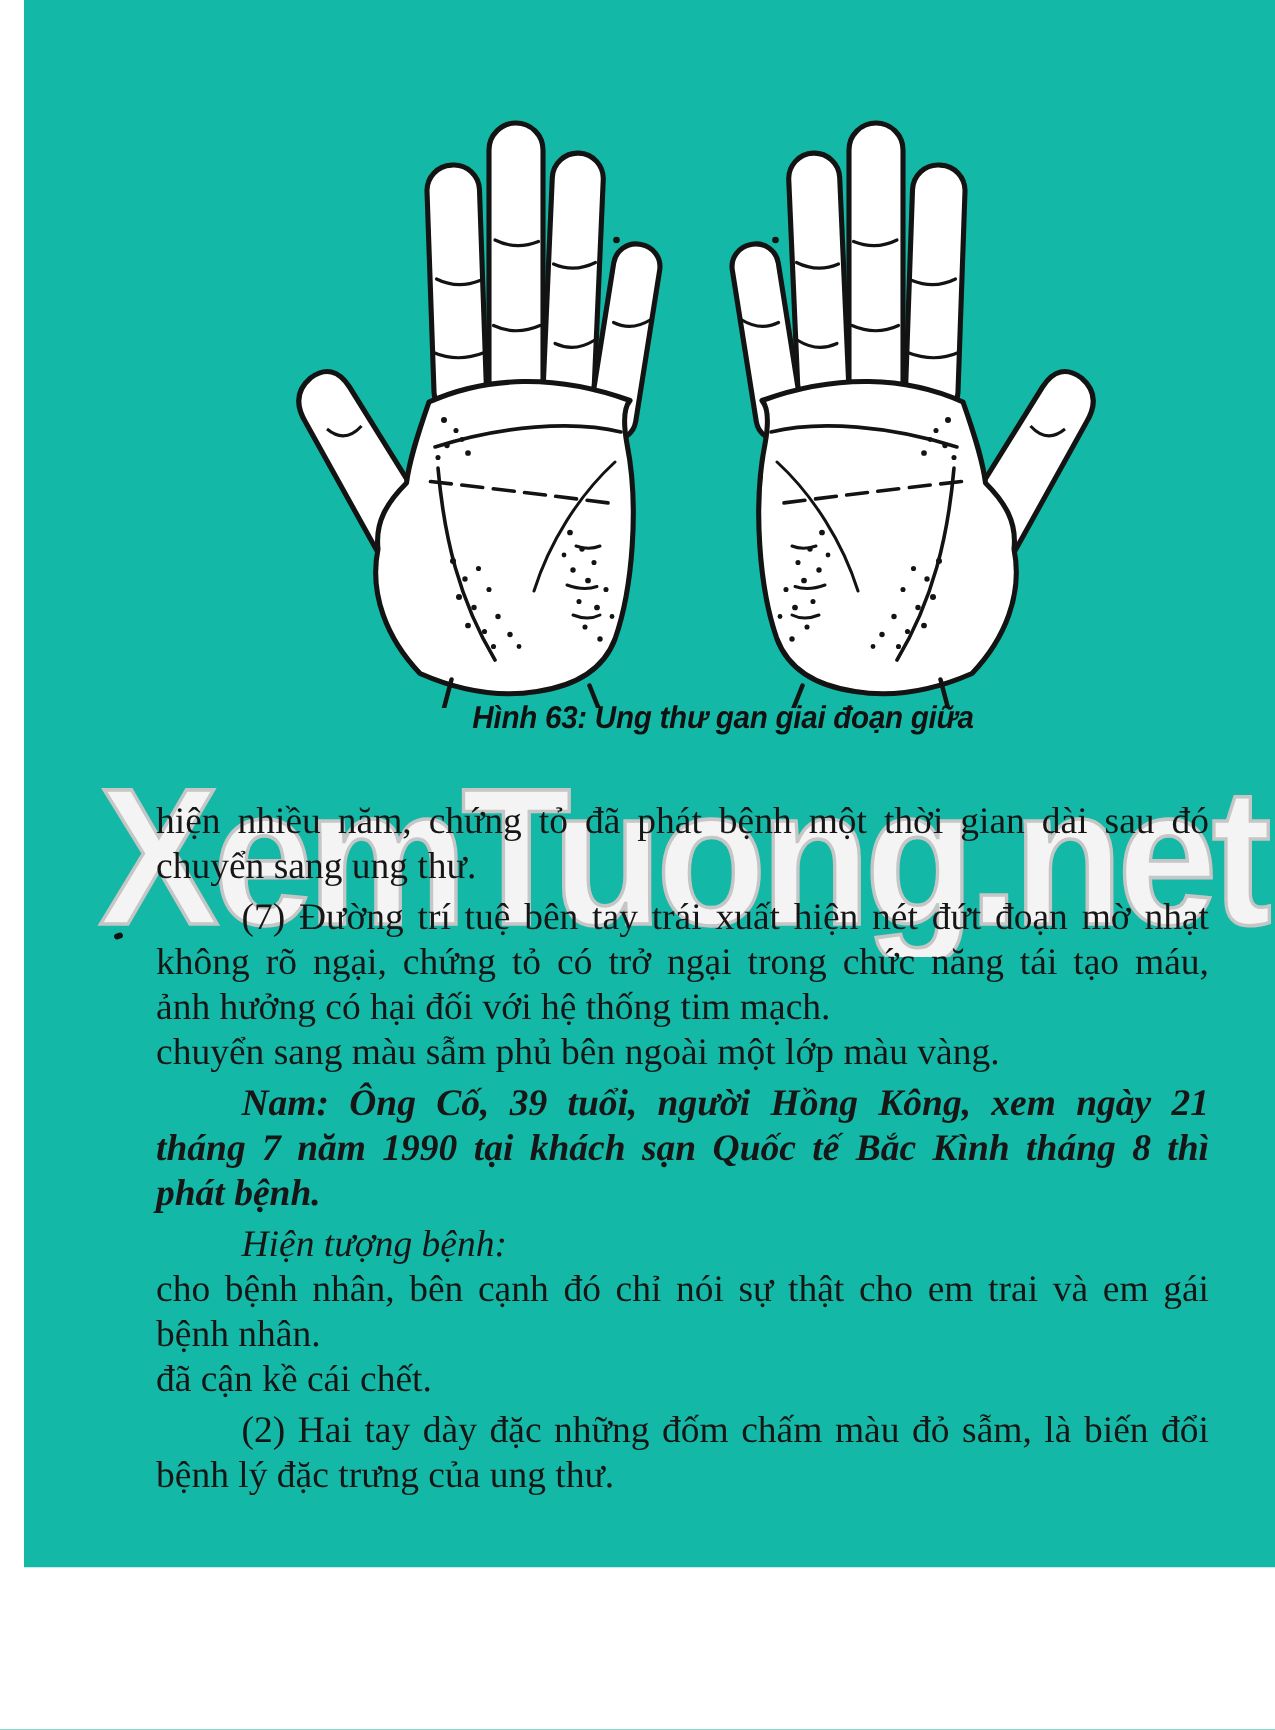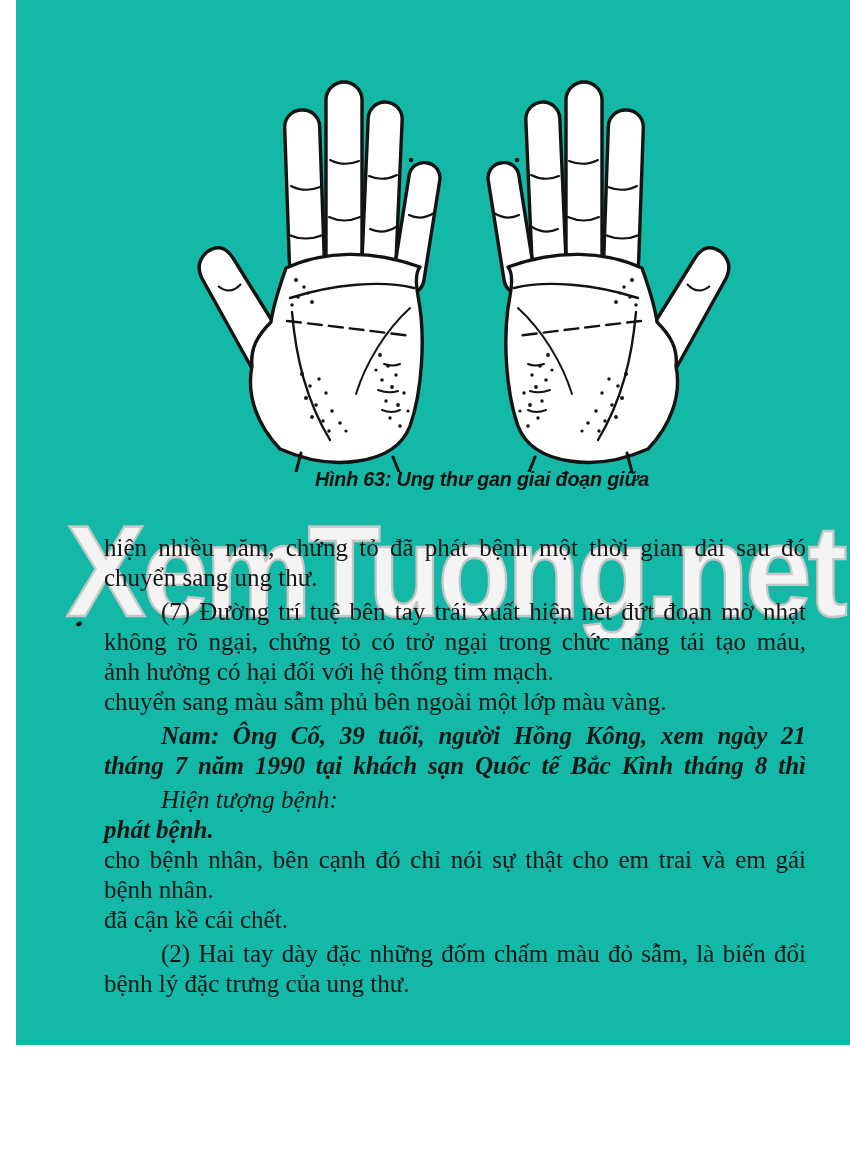--- a/index.html
+++ b/index.html
@@ -142,22 +142,22 @@
 
   <div class="body">
     <div class="ln">hiện nhiều năm, chứng tỏ đã phát bệnh một thời gian dài sau đó</div>
     <div class="ln end">chuyển sang ung thư.</div>
     <div class="ln ind pstart">(7) Đường trí tuệ bên tay trái xuất hiện nét đứt đoạn mờ nhạt</div>
     <div class="ln">không rõ ngại, chứng tỏ có trở ngại trong chức năng tái tạo máu,</div>
     <div class="ln end">ảnh hưởng có hại đối với hệ thống tim mạch.</div>
     <div class="ln end">chuyển sang màu sẫm phủ bên ngoài một lớp màu vàng.</div>
     <div class="ln ind pstart bi">Nam: Ông Cố, 39 tuổi, người Hồng Kông, xem ngày 21</div>
     <div class="ln bi">tháng 7 năm 1990 tại khách sạn Quốc tế Bắc Kình tháng 8 thì</div>
+    <div class="ln end bi">phát bệnh.</div>
     <div class="ln ind end it pstart">Hiện tượng bệnh:</div>
-    <div class="ln end bi">phát bệnh.</div>
     <div class="ln">cho bệnh nhân, bên cạnh đó chỉ nói sự thật cho em trai và em gái</div>
     <div class="ln end">bệnh nhân.</div>
     <div class="ln end">đã cận kề cái chết.</div>
     <div class="ln ind pstart">(2) Hai tay dày đặc những đốm chấm màu đỏ sẫm, là biến đổi</div>
     <div class="ln end">bệnh lý đặc trưng của ung thư.</div>
   </div>
 
   <div class="speck"></div>
 
   <div class="pagenum">244</div>

